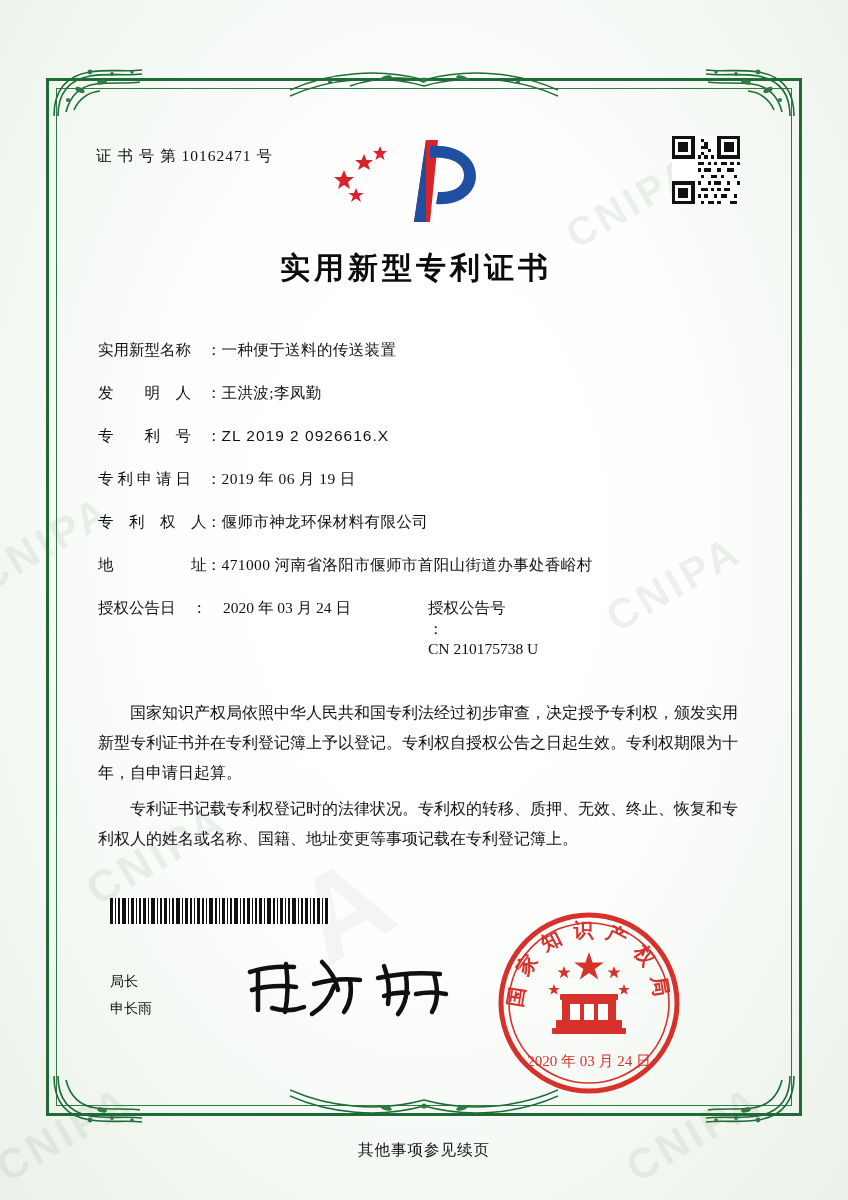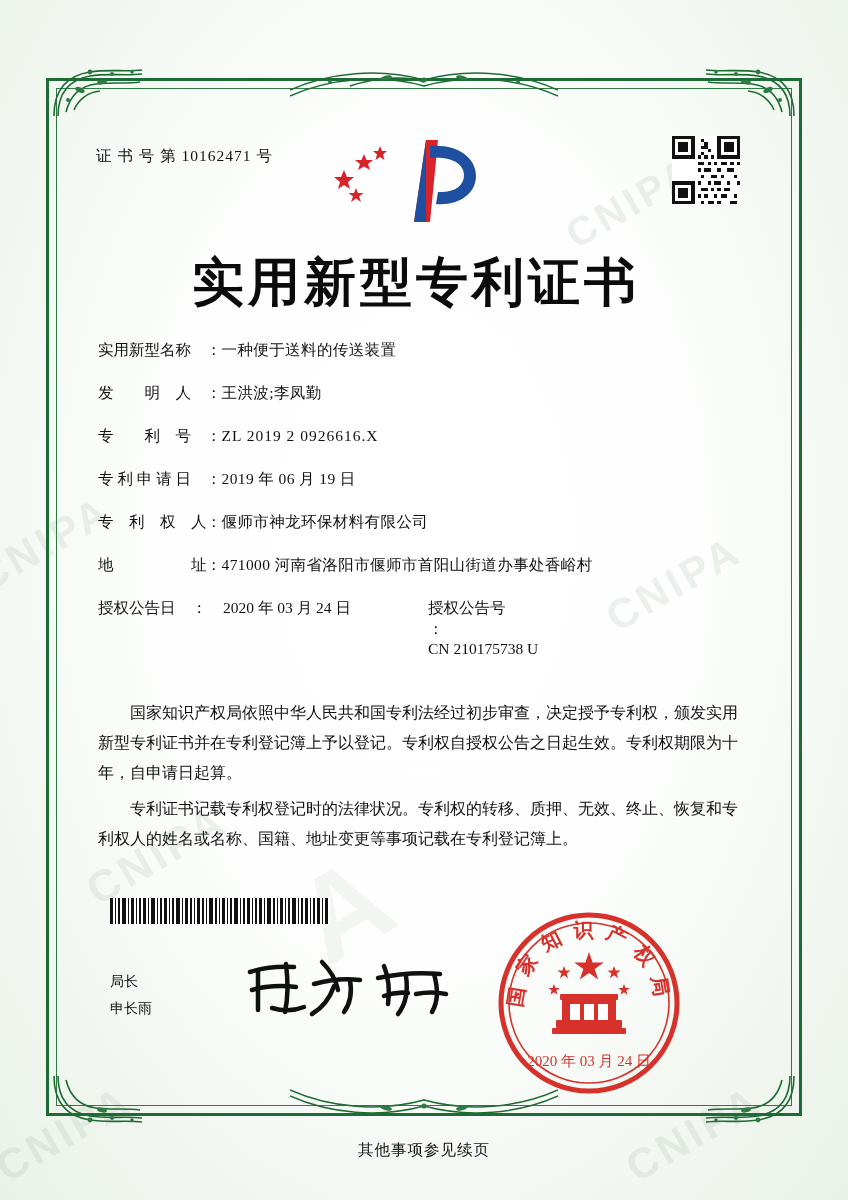--- a/index.html
+++ b/index.html
@@ -80,21 +80,21 @@
   
   .qr { position: absolute; right: 44px; top: 48px; width: 68px; height: 68px; }
 
   
   .logo { position: absolute; left: 50%; top: 48px; transform: translateX(-50%); width: 180px; height: 92px; }
 
   .main-title {
     position: absolute;
     left: 0; right: 0; top: 160px;
     text-align: center;
-    font-size: 52px;
+    font-size: 30px;
     font-weight: bold;
     letter-spacing: 4px;
     color: #0b0b0b;
     font-family: "Liberation Sans", "DejaVu Sans", sans-serif;
   }
 
   .fields { position: absolute; left: 50px; top: 252px; width: 640px; }
   .field-row {
     display: flex;
     align-items: baseline;
@@ -103,21 +103,21 @@
     color: #111;
   }
   .f-label {
     width: 108px;
     flex: 0 0 108px;
     letter-spacing: 0px;
     white-space: pre;
   }
   .f-colon { flex: 0 0 10px; }
   .f-value { flex: 1; letter-spacing: 0.4px; }
-  .f-value.mono { font-family: Liberation Serif, serif; letter-spacing: 1px; }
+  .f-value.mono { font-family: Liberation Sans, sans-serif; letter-spacing: 1px; }
 
   .row-two { display: flex; align-items: baseline; font-size: 15.5px; color:#111; margin-bottom: 20px;}
   .row-two .left { width: 330px; flex: 0 0 330px; display:flex;gap:16px; }
   .row-two .right { display:flex;flex-direction:column; }
 
   .paras {
     position: absolute;
     left: 50px; top: 610px;
     width: 640px;
     font-size: 16px;

